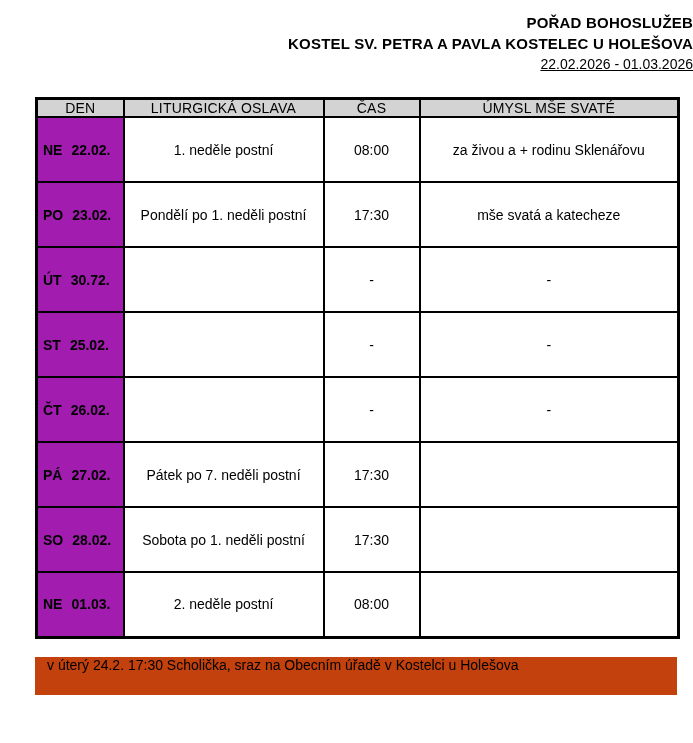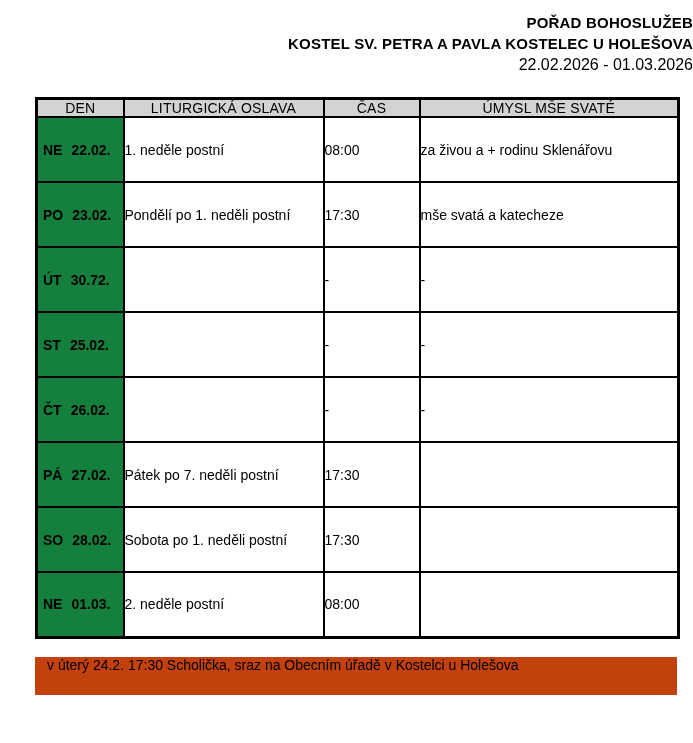--- a/index.html
+++ b/index.html
@@ -6,47 +6,47 @@
   html, body { width:693px; height:743px; }
   body {
     background:#ffffff;
     color:#000000;
     font-family:"Liberation Sans", sans-serif;
     overflow:hidden;
   }
   .titles { text-align:right; padding-top:12px; }
   .title-line1 { font-size:15px; font-weight:bold; line-height:21px; letter-spacing:0.2px; }
   .title-line2 { font-size:15px; font-weight:bold; line-height:21px; letter-spacing:0.2px; }
-  .title-line3 { font-size:16px; line-height:21px; }
+  .title-line3 { font-size:14px; line-height:21px;text-decoration:underline; }
 
   table.schedule {
     border-collapse:collapse;
     table-layout:fixed;
     width:642px;
     margin:22px 0 0 35px;
     border:3px solid #000000;
   }
   .schedule th, .schedule td { border:2px solid #000000; }
   .schedule th {
     background:#d3d3d3;
     height:18px;
     font-size:14px;
     font-weight:normal;
     text-align:center;
     letter-spacing:0.2px;
   }
   .schedule td {
     height:65px;
     font-size:14px;
-    text-align:left;
+    text-align:center;
     vertical-align:middle;
     background:#ffffff;
   }
   .schedule td.day-cell {
-    background:#15803d;
+    background:#a21caf;
     font-weight:bold;
     text-align:left;
     padding-left:5px;
     white-space:nowrap;
   }
   .day-date { margin-left:9px; }
 
   .footer-note {
     margin:18px 0 0 35px;
     width:642px;

